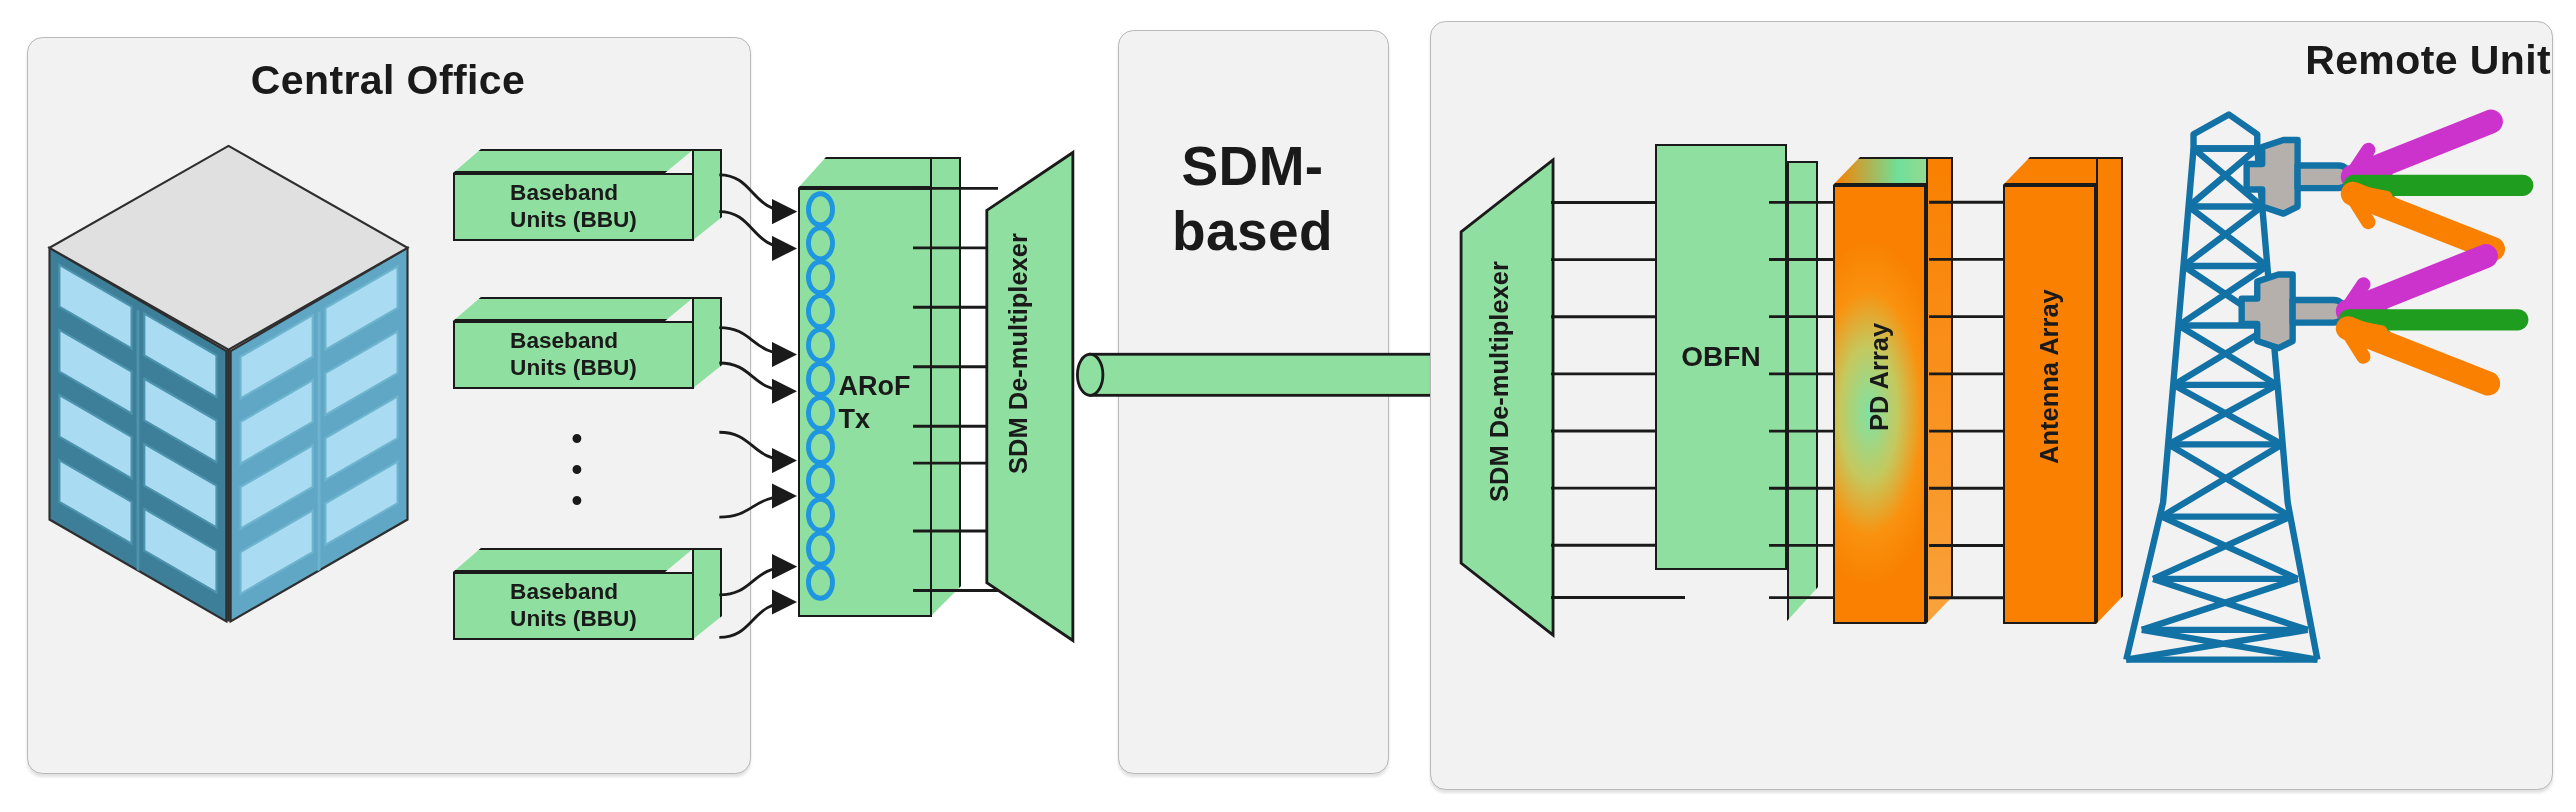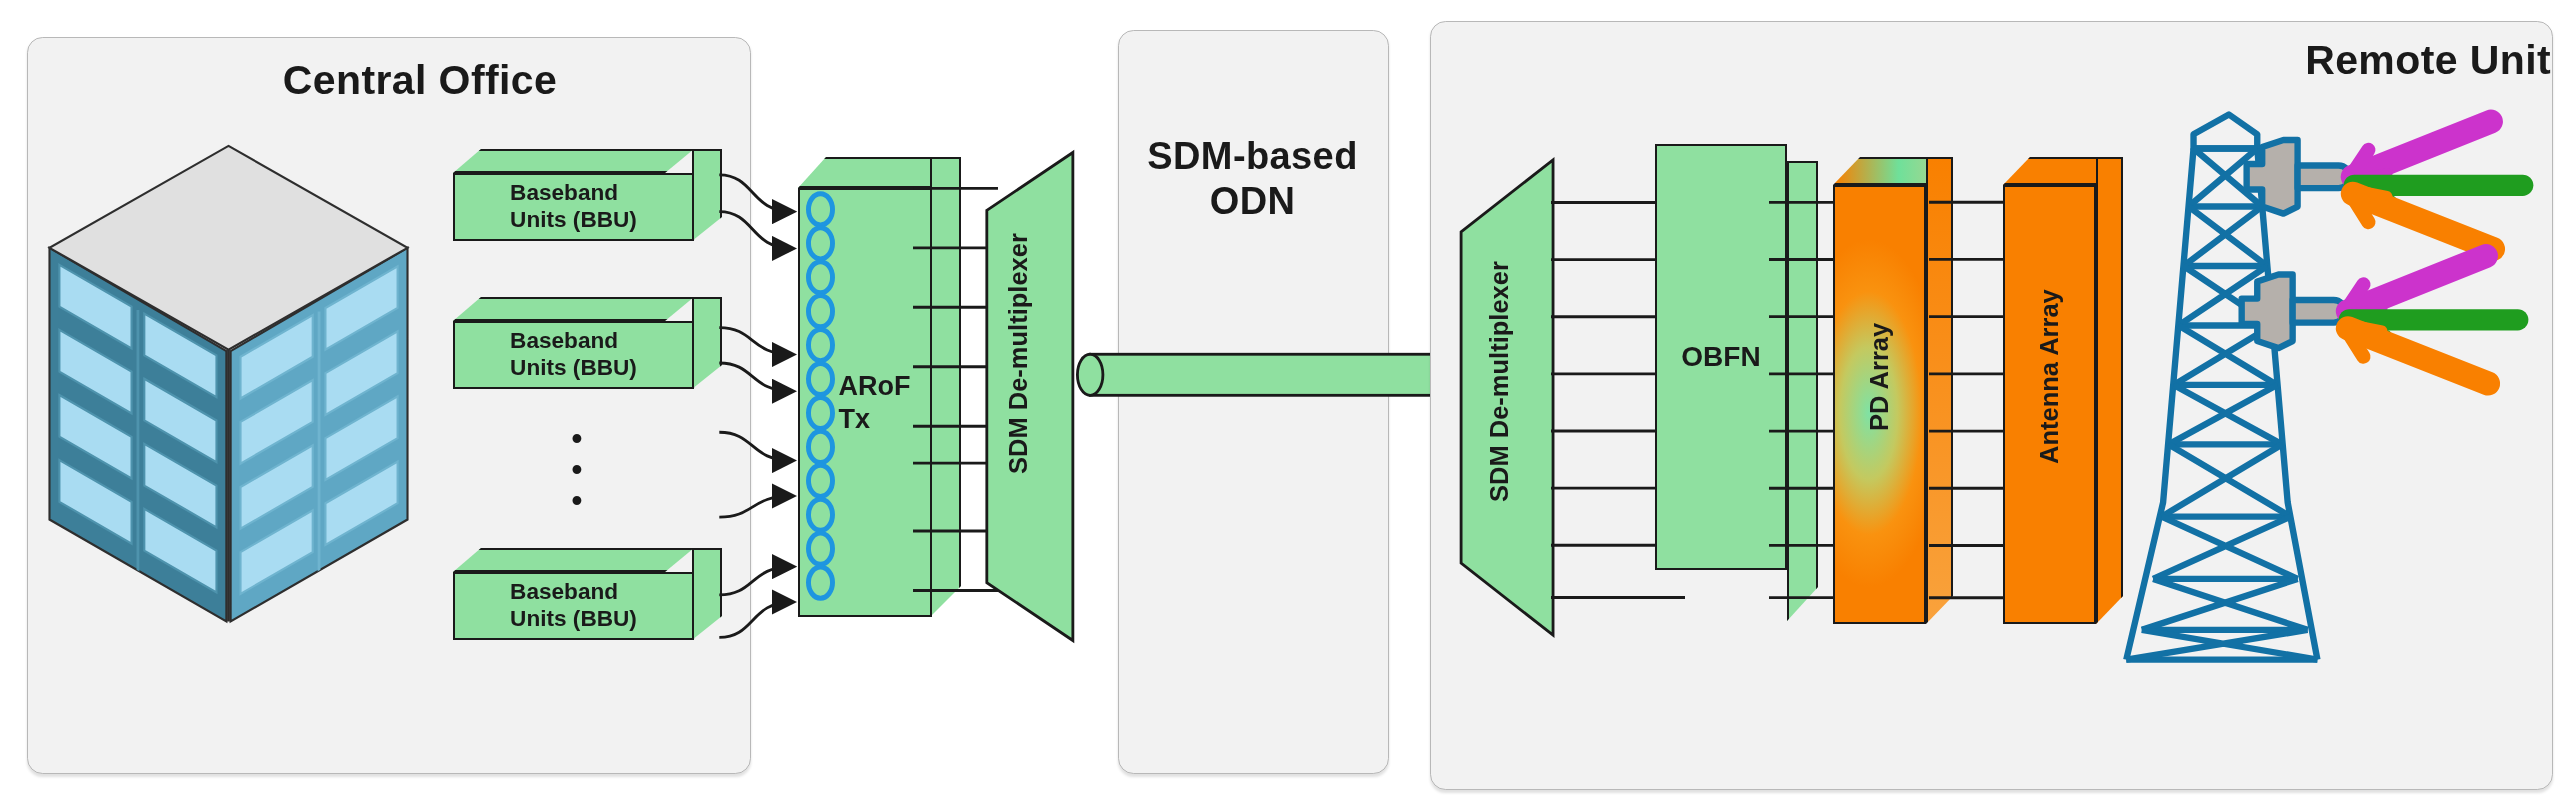--- a/index.html
+++ b/index.html
@@ -12,21 +12,21 @@
   .panel{position:absolute;background:#f2f2f2;border:1.4px solid #b8b8b8;
          border-radius:15.6px;box-shadow:0 2.8px 2.8px rgba(0,0,0,.12);}
   .panel-title{position:absolute;width:100%;text-align:center;
                font-weight:bold;color:#1a1a1a;letter-spacing:0.4px;}
 
   #panel-central{left:27px;top:37px;width:722px;height:735px;}
   #panel-odn{left:1118px;top:30px;width:269px;height:742px;}
   #panel-remote{left:1430px;top:21px;width:1121px;height:767px;}
 
   #title-central{top:57px;font-size:41px;}
-  #title-odn{top:134px;font-size:38px;line-height:1.18;}
+  #title-odn{top:134px;font-size:55px;line-height:1.18;}
   #title-remote{top:37px;font-size:41px;text-align:right;}
 
   
   .lay{position:absolute;}
 
   
   .box3d{position:absolute;}
   .box3d .face{position:absolute;left:0;bottom:0;width:100%;
       background:#8fe0a0;border:2.1px solid #1a1a1a;box-sizing:border-box;
       display:flex;align-items:center;justify-content:center;text-align:left;
@@ -40,21 +40,21 @@
   .vlabel{writing-mode:vertical-rl;transform:rotate(180deg);white-space:nowrap;}
 
   svg{display:block;overflow:visible;}
 </style>
 </head>
 <body>
 
 <div class="stage">
 
   <div class="panel" id="panel-central"></div>
-  <div class="panel-title" id="title-central" style="left:27px;width:722px;padding-left:32px;">Central Office</div>
+  <div class="panel-title" id="title-central" style="left:27px;width:722px;">Central Office</div>
 
   <svg class="lay" style="left:41px;top:126px;" width="375" height="538" viewBox="0 0 530 760">
     <defs>
       <clipPath id="clipL">
           <polygon points="12,172 262,318 262,700 12,556"></polygon>
         </clipPath>
       <clipPath id="clipR">
           <polygon points="268,318 518,172 518,556 268,700"></polygon>
         </clipPath>
     </defs>
@@ -200,21 +200,20 @@
   </svg>
 
   <svg class="lay" style="left:984px;top:149px;" width="134" height="495" viewBox="0 0 190 700">
     <polygon points="4,86 126,4 126,696 4,614" fill="#8fe0a0" stroke="#1a1a1a" stroke-width="4"></polygon>
   </svg>
   <div class="lay vlabel" style="left:1004px;top:177px;height:297px;font-size:25.5px;font-weight:bold;color:#1a1a1a;">SDM De-multiplexer</div>
 
   <div class="panel" id="panel-odn"></div>
   <div class="panel-title" id="title-odn" style="left:1118px;width:269px;">
     <div>SDM-based</div>
-    <div>ODN</div>
   </div>
 
   <svg class="lay" style="left:1076px;top:347px;" width="439" height="57" viewBox="0 0 620 80">
     <rect x="20" y="10" width="586" height="58" fill="#8fe0a0" stroke="#1a1a1a" stroke-width="4"></rect>
     <ellipse cx="20" cy="39" rx="18" ry="29" fill="#8fe0a0" stroke="#1a1a1a" stroke-width="4"></ellipse>
     <ellipse cx="606" cy="39" rx="18" ry="29" fill="#8fe0a0" stroke="#1a1a1a" stroke-width="4"></ellipse>
   </svg>
 
   <div class="panel" id="panel-remote"></div>
   <div class="panel-title" id="title-remote" style="left:1430px;width:1121px;">Remote Unit</div>

